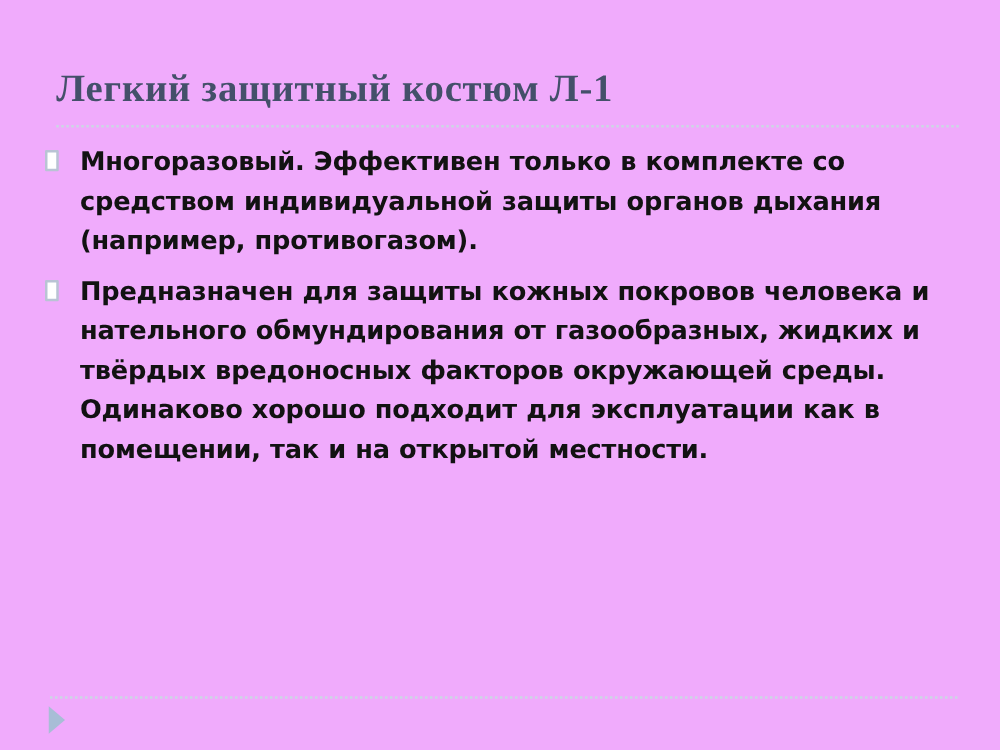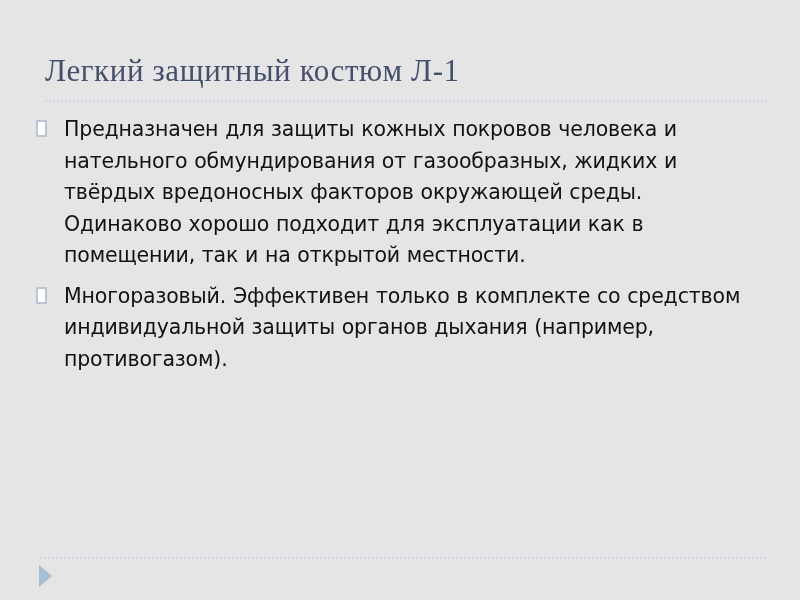--- a/index.html
+++ b/index.html
@@ -11,21 +11,22 @@
     height: 600px;
     background: #ffffff;
     font-family: "DejaVu Sans", sans-serif;
     overflow: hidden;
   }
 
   #slide {
     position: relative;
     width: 800px;
     height: 600px;
-    background: #e5e5e5;
+    background: #f0abfc;
+    font-weight: bold;
   }
 
   
   #slide-title {
     position: absolute;
     left: 45px;
     top: 52px;
     width: 720px;
     font-family: "Liberation Serif", "DejaVu Serif", serif;
     font-size: 31px;
@@ -106,26 +107,26 @@
 <div id="slide">
 
   <div id="slide-title">Легкий защитный костюм Л-1</div>
 
   <div id="title-rule" class="dot-rule"></div>
 
   <div id="body-content">
 
     <div class="bullet-row">
       <span class="bullet-marker"></span>
-      <span class="bullet-text">Предназначен для защиты кожных покровов человека и нательного обмундирования от газообразных, жидких и твёрдых вредоносных факторов окружающей среды. Одинаково хорошо подходит для эксплуатации как в помещении, так и на открытой местности.</span>
+      <span class="bullet-text">Многоразовый. Эффективен только в комплекте со средством индивидуальной защиты органов дыхания (например, противогазом).</span>
     </div>
 
     <div class="bullet-row">
       <span class="bullet-marker"></span>
-      <span class="bullet-text">Многоразовый. Эффективен только в комплекте со средством индивидуальной защиты органов дыхания (например, противогазом).</span>
+      <span class="bullet-text">Предназначен для защиты кожных покровов человека и нательного обмундирования от газообразных, жидких и твёрдых вредоносных факторов окружающей среды. Одинаково хорошо подходит для эксплуатации как в помещении, так и на открытой местности.</span>
     </div>
 
   </div>
 
   <div id="footer-rule" class="dot-rule"></div>
 
   <div id="footer-triangle"></div>
 
 </div>
 

